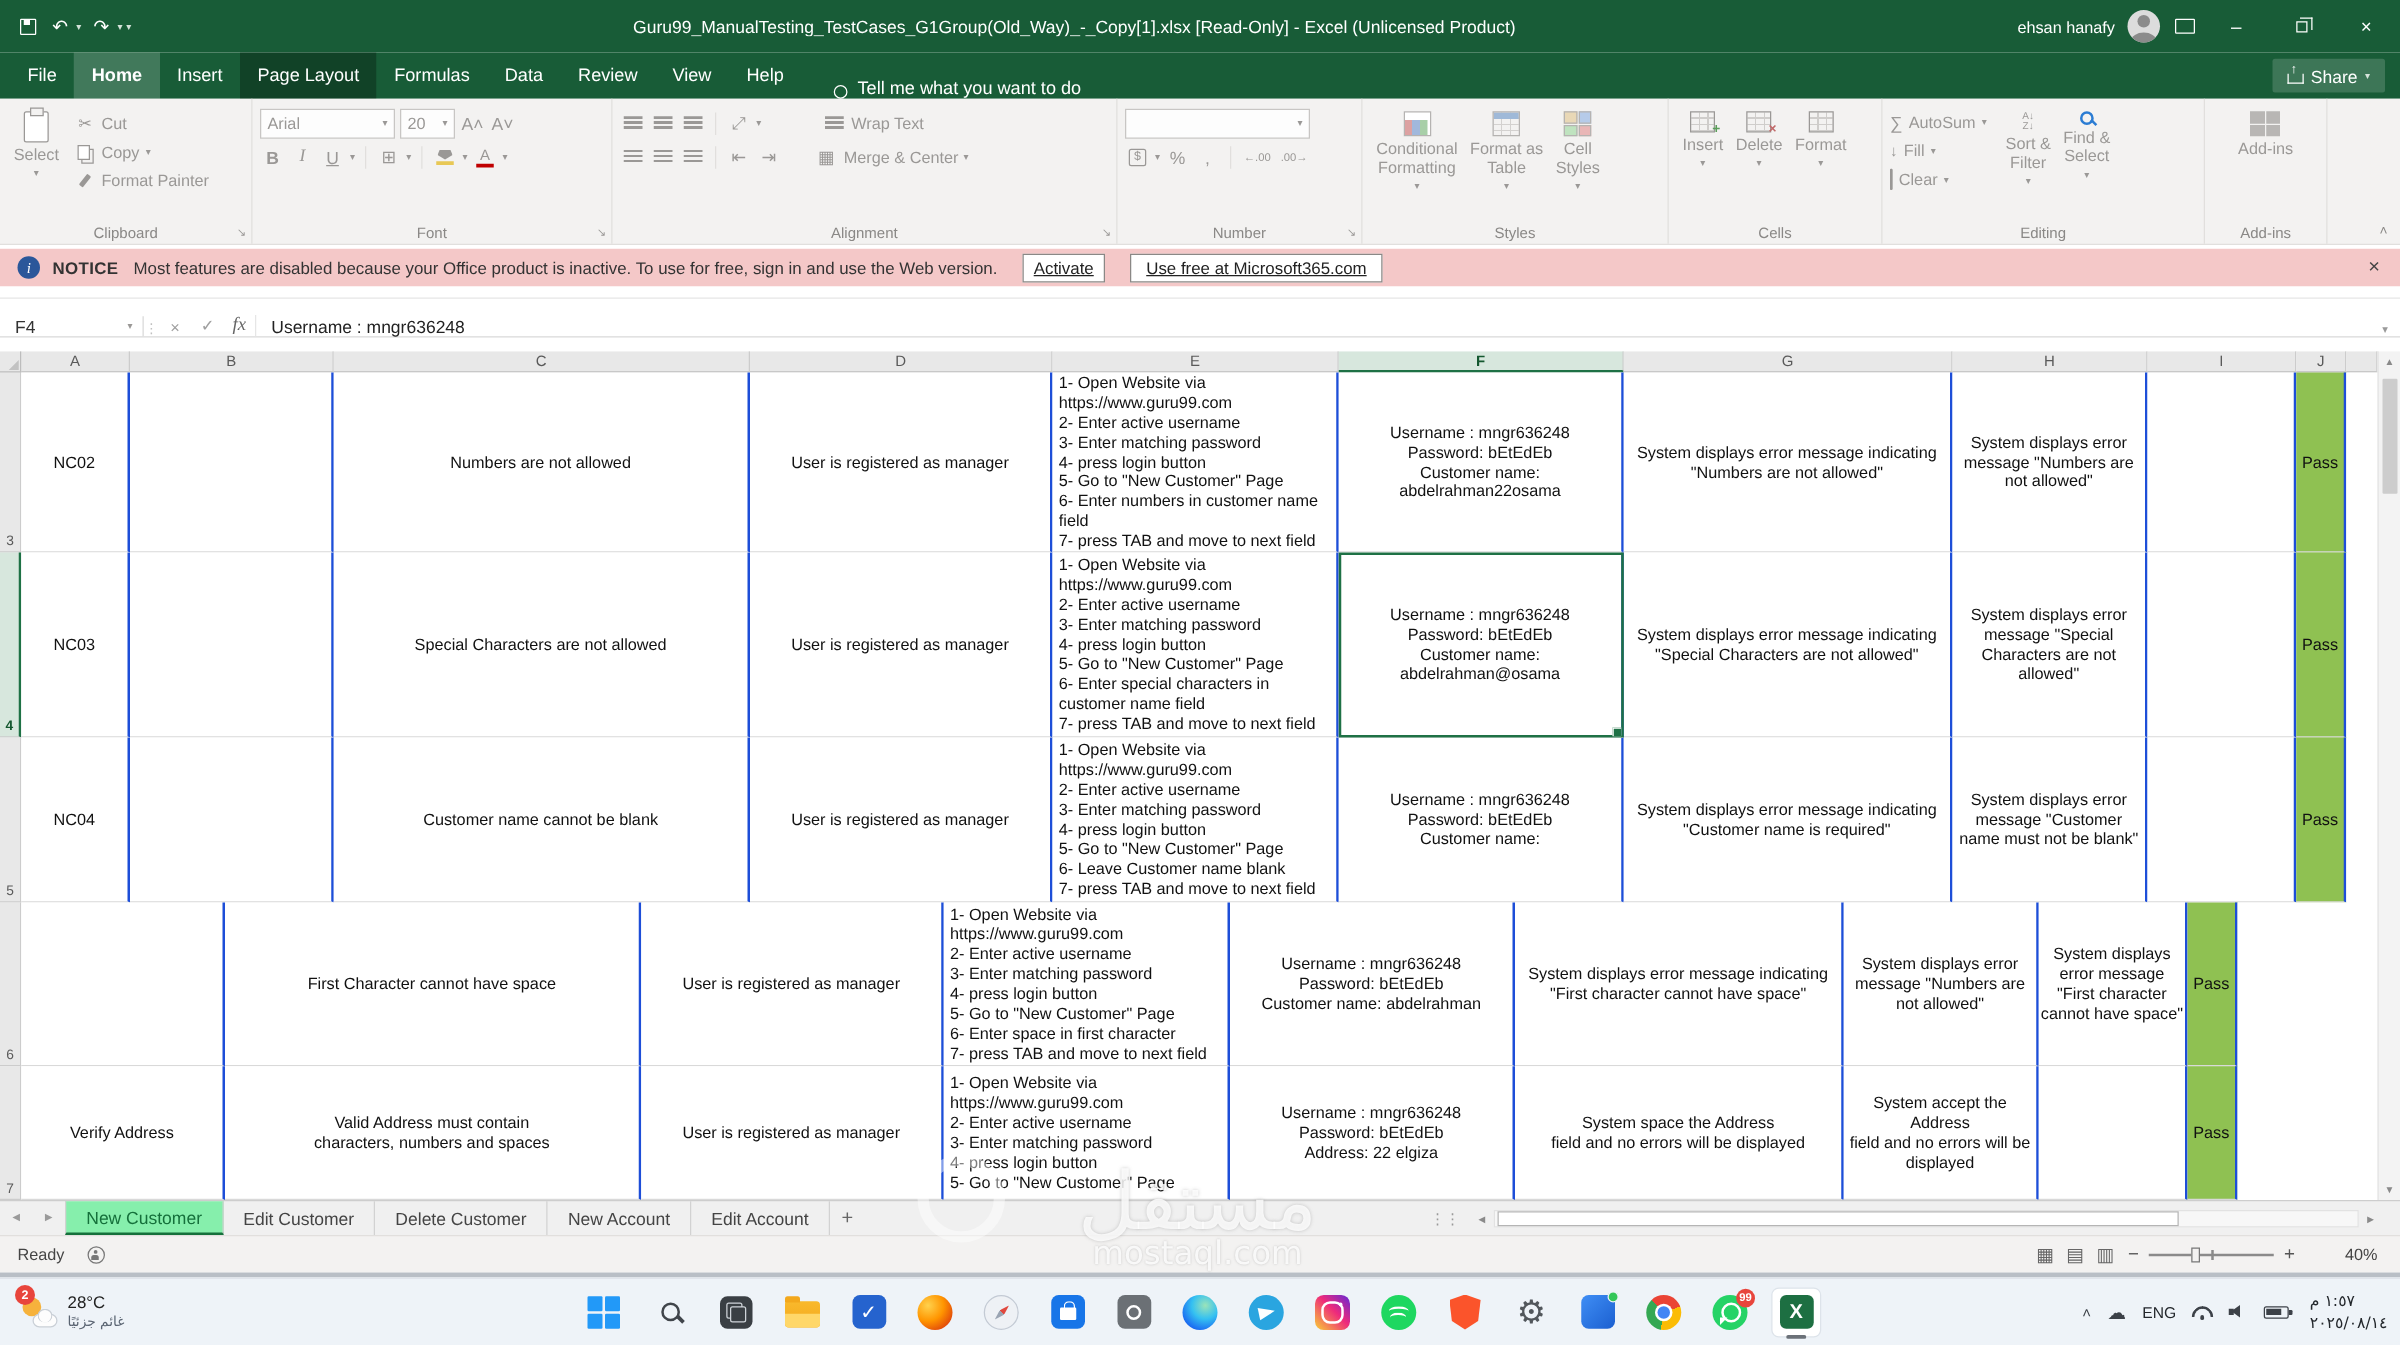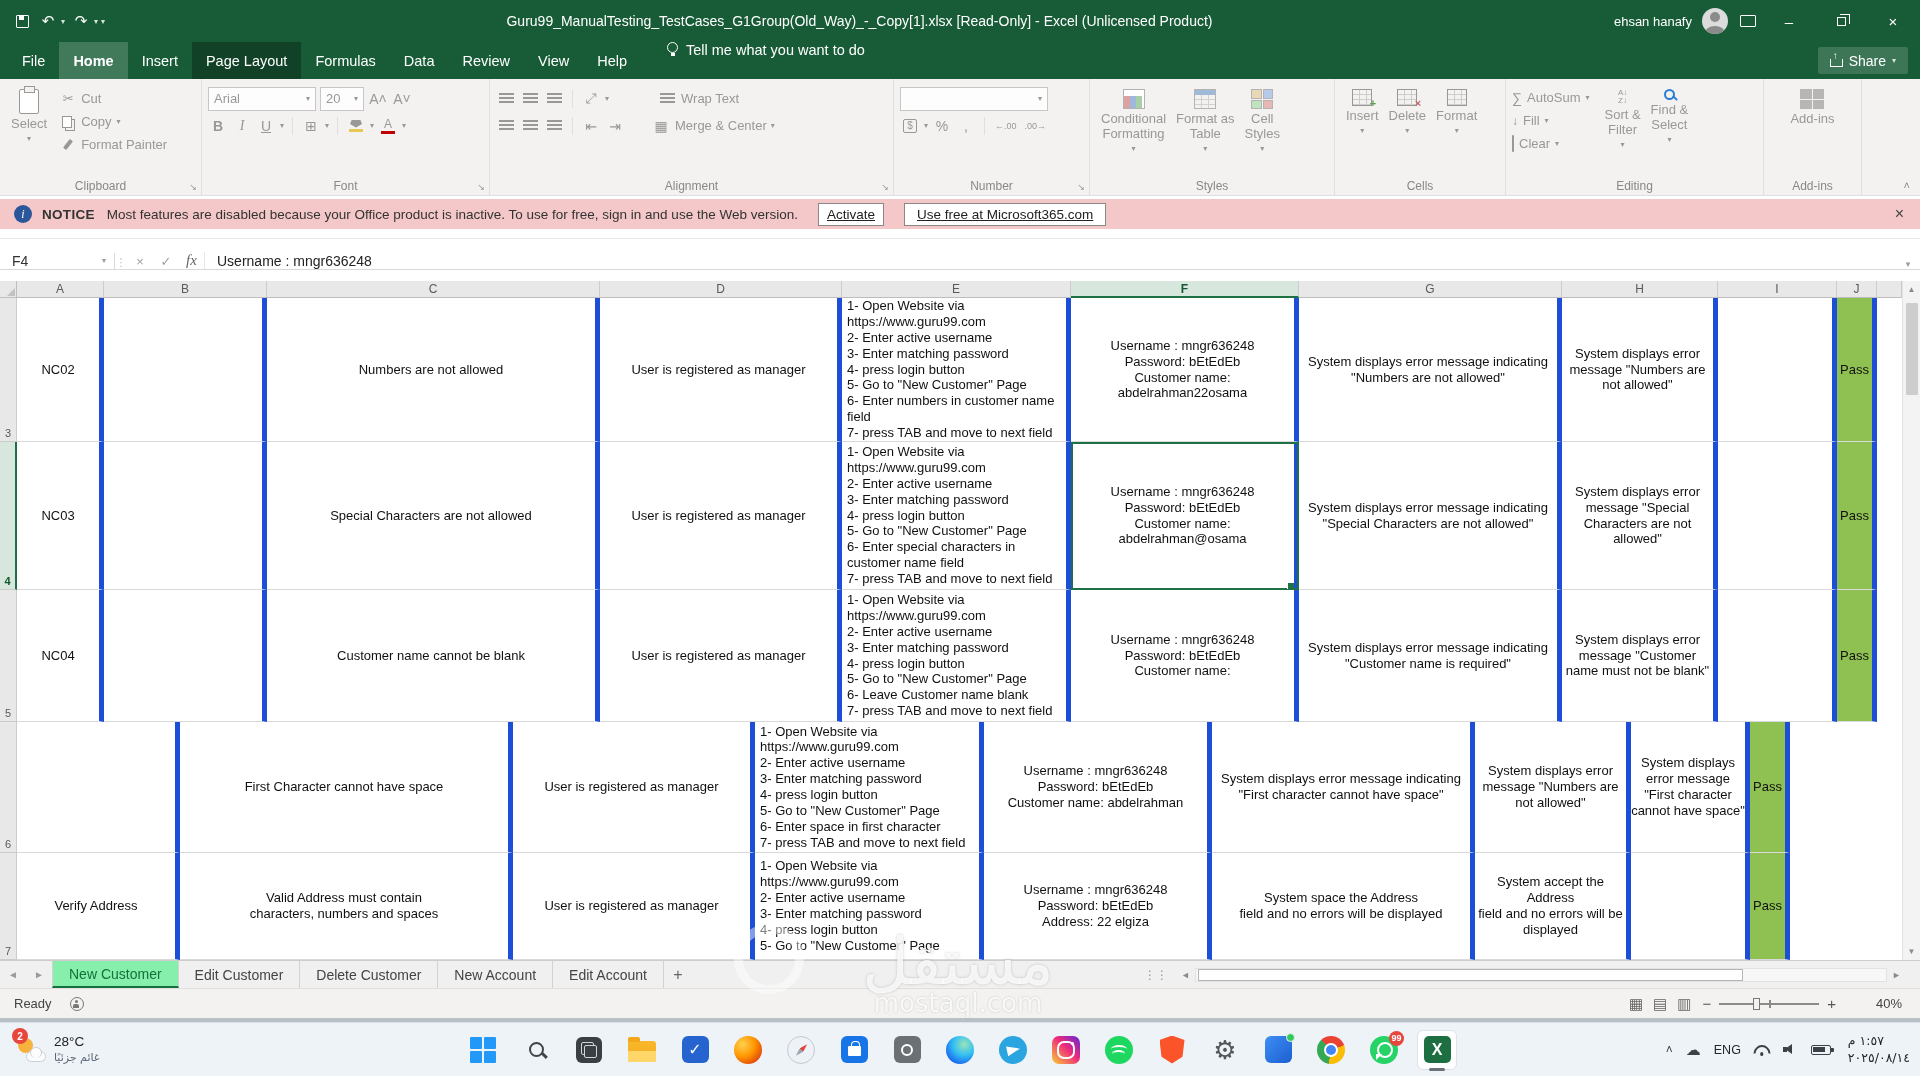--- a/index.html
+++ b/index.html
@@ -22,21 +22,21 @@
 .disp-opt{width:16px;height:12px;border:1.5px solid #fff;border-radius:1px;display:inline-block}
 .win-btn{width:42px;height:42px;display:flex;align-items:center;justify-content:center;color:#fff;font-size:15px}
 .restore-glyph{position:relative;width:9px;height:9px;border:1.2px solid #fff;display:inline-block}
 .restore-glyph::after{content:"";position:absolute;left:2px;top:-4px;width:9px;height:9px;border:1.2px solid #fff;border-left:none;border-bottom:none}
 
 
 .menubar{height:37px;background:#185c37;display:flex;align-items:stretch;color:#fff;font-size:14.5px;padding:0 8px}
 .mtab{display:flex;align-items:center;padding:0 14px;cursor:default;white-space:nowrap}
 .mtab.active{background:rgba(255,255,255,.18);font-weight:bold}
 .mtab.hovered{background:rgba(0,0,0,.28)}
-.tellme{display:flex;align-items:flex-start;gap:8px;margin-left:26px;white-space:nowrap}
+.tellme{display:flex;align-items:flex-end;gap:8px;margin-left:26px;white-space:nowrap}
 .bulb{width:11px;height:11px;border:1.5px solid #fff;border-radius:50%;position:relative;display:inline-block}
 .bulb::after{content:"";position:absolute;left:2.5px;bottom:-4px;width:4px;height:3px;background:#fff}
 .mspacer{flex:1}
 .sharebtn{display:flex;align-items:center;gap:6px;background:rgba(255,255,255,.16);border-radius:2px;padding:0 12px;margin:5px 4px;font-size:14px}
 .shwrap{position:relative;width:13px;height:12px}
 .shwrap .shbox{position:absolute;left:0;bottom:0;width:13px;height:8px;border:1.5px solid #fff;border-top:none}
 .shwrap .sharr{position:absolute;left:3px;top:-4px;font-size:10px;line-height:1;color:#fff}
 
 
 .ribbon{height:117px;background:#f3f2f1;display:flex;align-items:stretch;border-bottom:1px solid #e1dfdd;position:relative}
@@ -112,21 +112,21 @@
 .corner::after{content:"";position:absolute;right:1px;bottom:1px;border-left:8px solid transparent;border-bottom:8px solid #c2c2c2}
 .ch{height:17px;background:#e8e8e8;border-right:1px solid #cccccc;border-bottom:1px solid #bdbdbd;display:flex;align-items:center;justify-content:center;font-size:12px;color:#5a5a5a}
 .ch.sel{background:#d7e7dd;border-bottom:2px solid #1e7145;color:#14582f;font-weight:bold}
 .ch.fill,.cx{background:#e8e8e8;border-bottom:1px solid #bdbdbd}
 .grid-rows{width:1902px}
 .grow{display:flex}
 .h-r3{height:144px}.h-r4{height:148px}.h-r5{height:132px}.h-r6{height:131px}.h-r7{height:107px}
 .w-rh{width:17px;flex:none}.w-a{width:87px;flex:none}.w-b{width:163px;flex:none}.w-c{width:333px;flex:none}.w-d{width:242px;flex:none}.w-e{width:229px;flex:none}.w-f{width:228px;flex:none}.w-g{width:263px;flex:none}.w-h{width:156px;flex:none}.w-i{width:119px;flex:none}.w-j{width:40px;flex:none}.w-x{flex:1}
 .rh{background:#e8e8e8;border-right:1px solid #cccccc;border-bottom:1px solid #cccccc;font-size:11px;color:#5a5a5a;display:flex;align-items:flex-end;justify-content:center;padding-bottom:2px}
 .rh.sel{background:#d7e7dd;border-right:2px solid #1e7145;color:#14582f;font-weight:bold}
-.cell{display:flex;align-items:center;justify-content:center;text-align:center;white-space:pre-line;font-size:13px;line-height:1.22;border-right:5px solid #1d4ed8;border-bottom:1px solid #d9d9d9;overflow:hidden;background:#fff;position:relative;color:#111}
+.cell{display:flex;align-items:center;justify-content:center;text-align:center;white-space:pre-line;font-size:13px;line-height:1.22;border-right:2px solid #1d4ed8;border-bottom:1px solid #d9d9d9;overflow:hidden;background:#fff;position:relative;color:#111}
 .cell.steps{justify-content:flex-start;text-align:left;padding:2px 5px}
 .cell.pass{background:#8fc152}
 .cell.filler{border:none;background:#fff}
 .selcell{outline:2px solid #1e7145;outline-offset:-2px;z-index:2}
 .selcell::after{content:"";position:absolute;right:-1px;bottom:-1px;width:6px;height:6px;background:#1e7145;border:1px solid #fff;z-index:3}
 .vscroll{position:absolute;top:0;right:0;width:18px;height:679px;background:#f3f3f3;border-left:1px solid #e3e3e3;display:flex;flex-direction:column;align-items:center}
 .vs-btn{height:17px;width:100%;display:flex;align-items:center;justify-content:center;font-size:8px;color:#8a8a8a}
 .vs-thumb{width:12px;height:92px;background:#cdcdcd;border-radius:1px;margin-top:5px}
 .vs-fill{flex:1}
 

